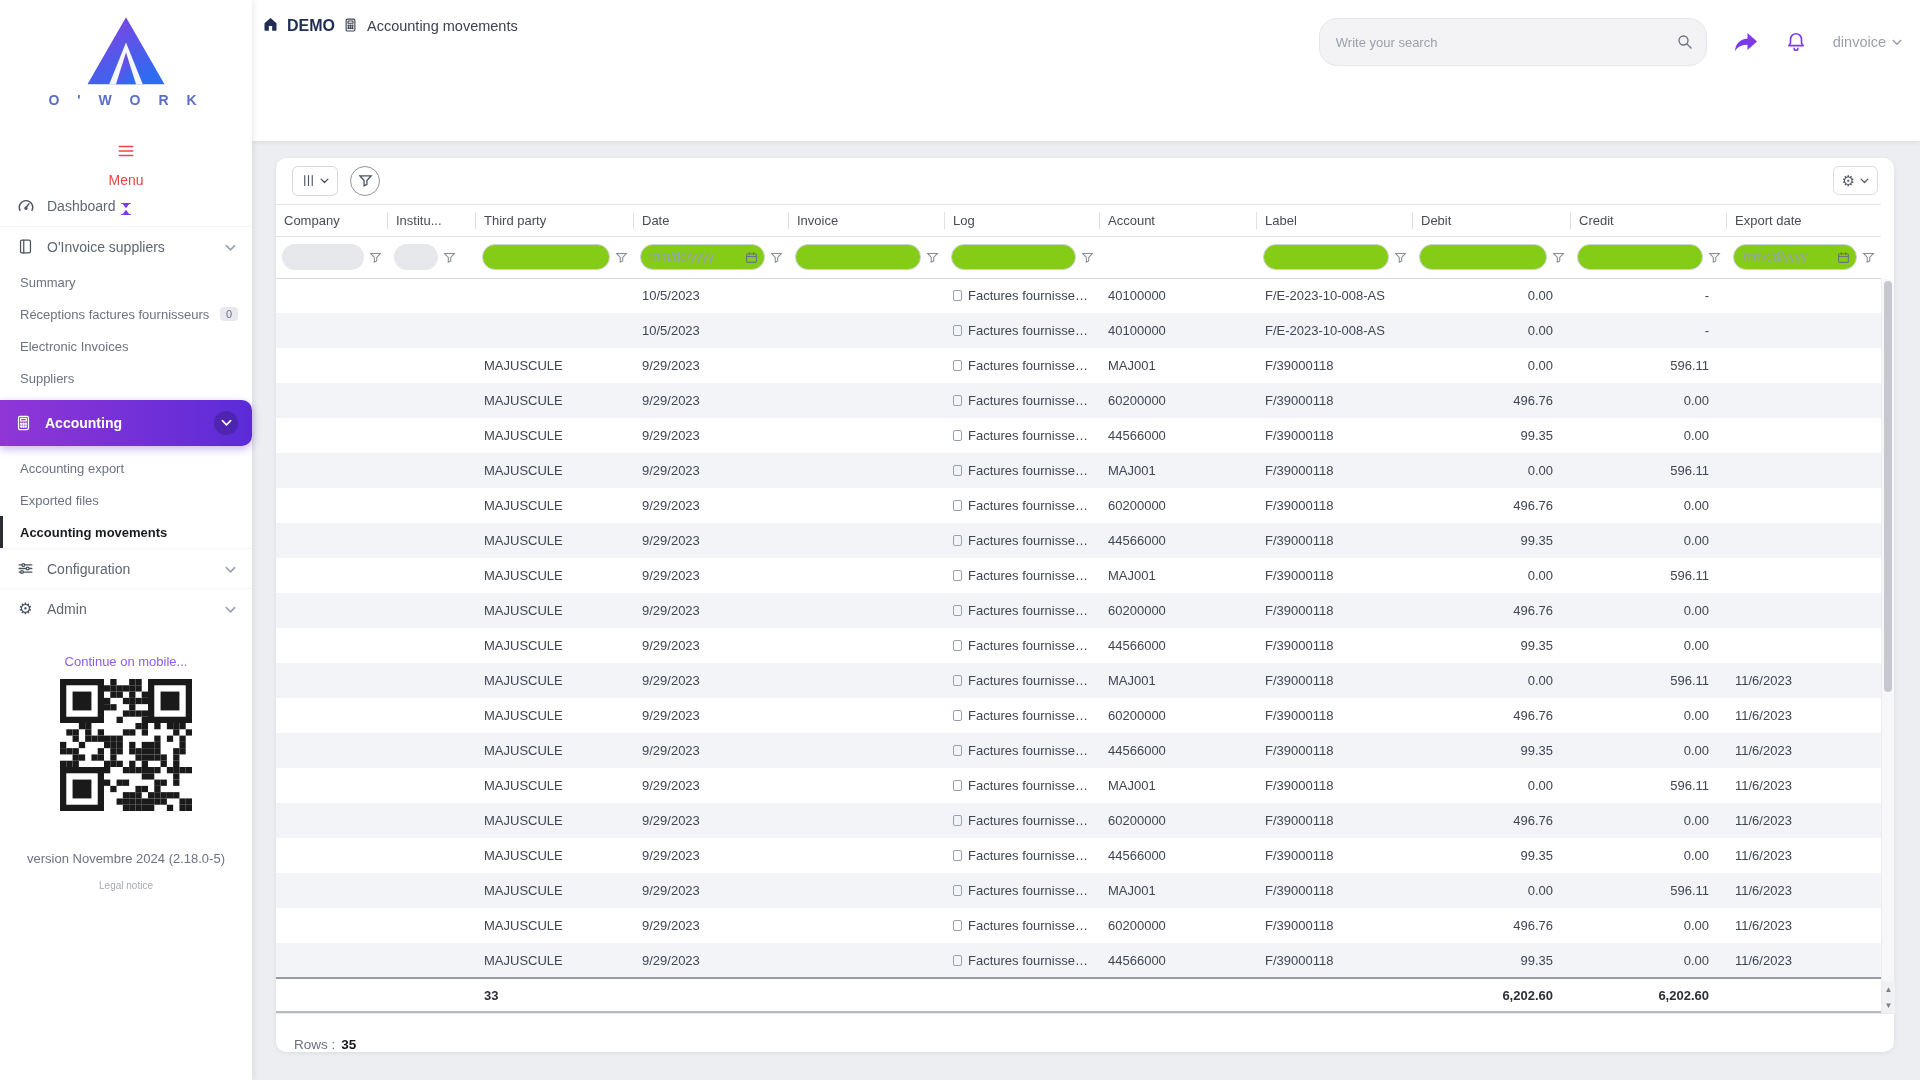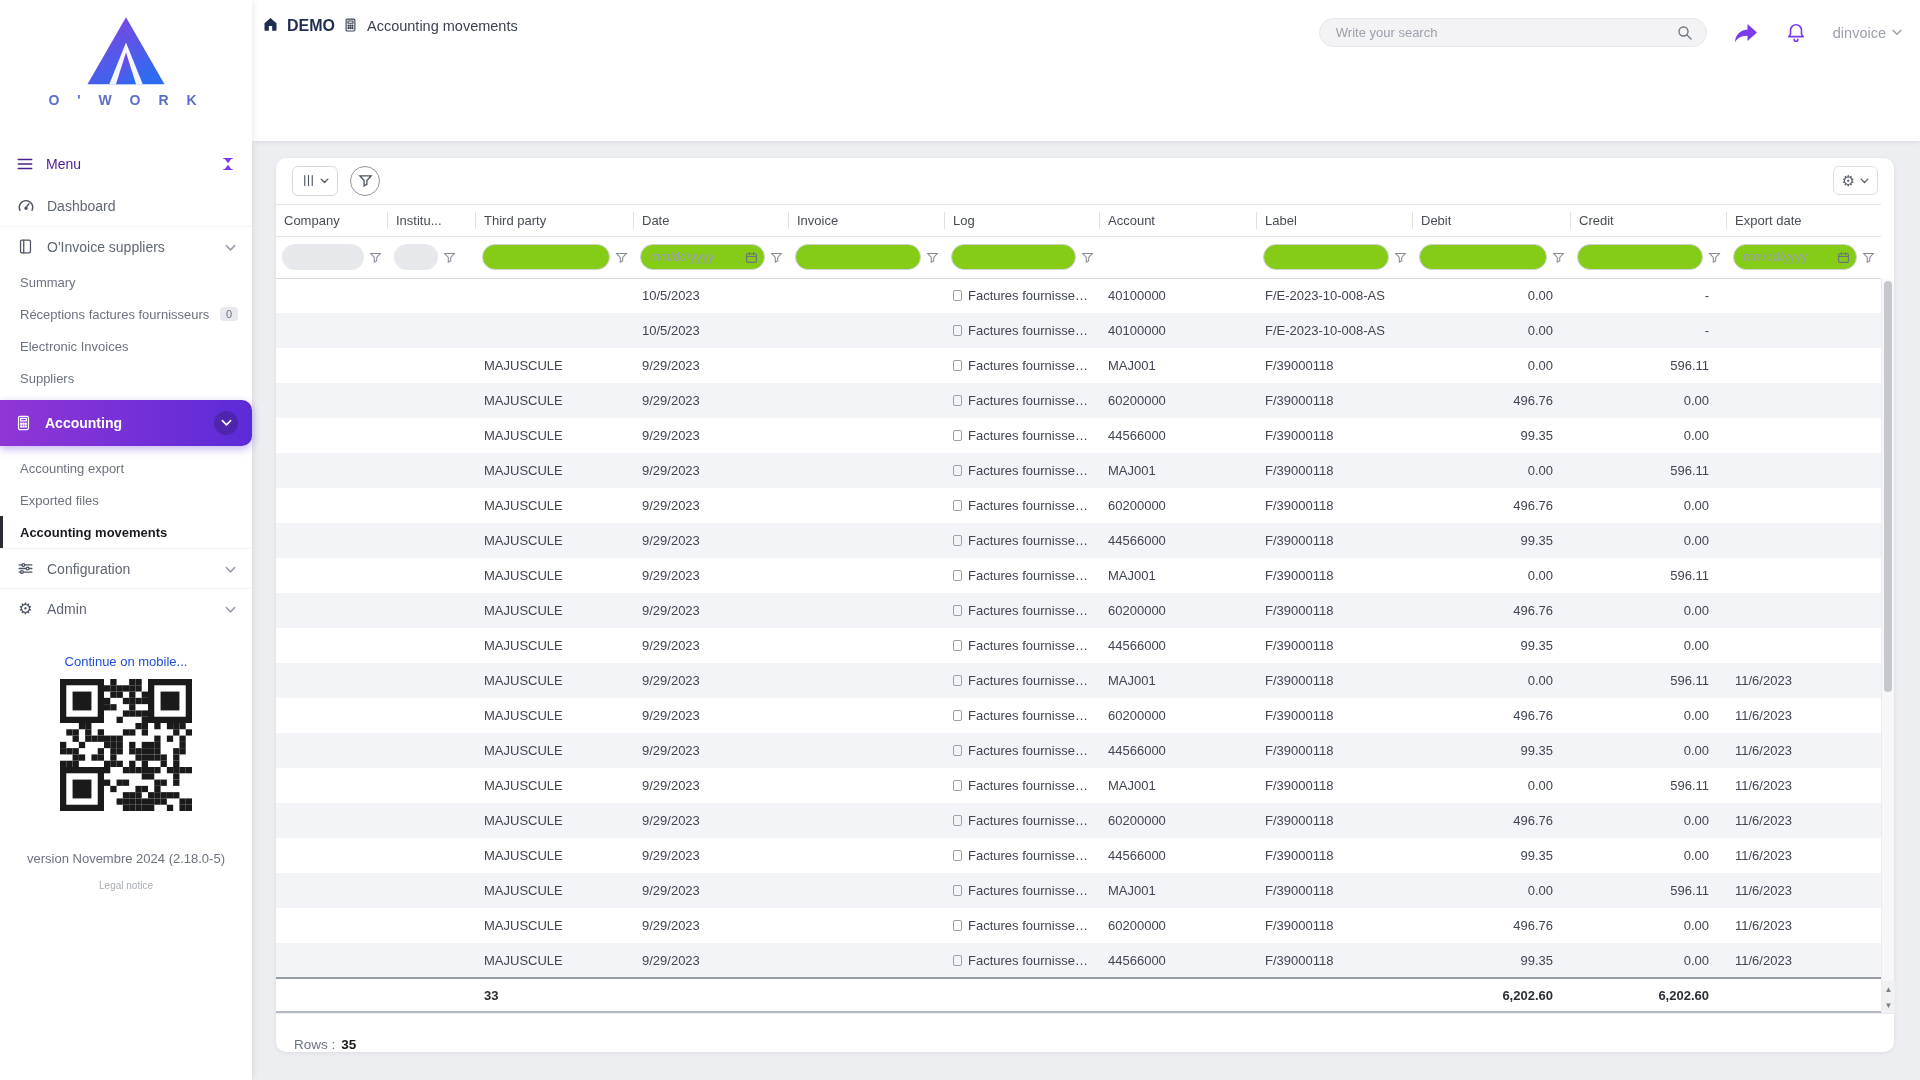--- a/index.html
+++ b/index.html
@@ -4,47 +4,47 @@
 <style>
   * { box-sizing: border-box; margin: 0; padding: 0; }
   html,body { width:1920px; height:1080px; overflow:hidden; }
   body { font-family:"Liberation Sans", sans-serif; background:#eceef2; color:#3f4450; display:flex; }
 
   
   .sidebar { width:252px; min-width:252px; height:1080px; background:#fff; box-shadow:2px 0 6px rgba(0,0,0,.07); position:relative; z-index:30; display:flex; flex-direction:column; }
   .logo-wrap { padding:14px 0 6px; text-align:center; }
   .logo-wrap svg { display:block; margin:0 auto; }
   .logo-text { margin-top:6px; font-size:14px; letter-spacing:7px; color:#5b6fc9; font-weight:bold; }
-  .menu-head { display:flex; align-items:center; gap:12px; padding:0 16px; height:44px; margin-top:28px; color:#4c1d95; }
+  .menu-head { display:flex; align-items:center; gap:12px; padding:0 16px; height:44px; margin-top:28px; color:#ef4444;flex-direction:column; }
   .menu-head .label { flex:1; font-size:14px; }
   .nav-item { display:flex; align-items:center; gap:12px; padding:0 16px; height:40px; color:#5f6672; font-size:14px; border-top:1px solid #f3f4f6; cursor:pointer; }
   .nav-item .ico { width:19px; display:flex; justify-content:center; color:#4b5563; }
   .nav-item .label { flex:1; }
   .nav-item .chev { color:#9ca3af; }
   .sub-item { display:flex; align-items:center; height:32px; padding:0 14px 0 20px; font-size:13px; color:#6b7280; cursor:pointer; }
   .sub-item .label { flex:1; }
   .badge { background:#e8e9ee; color:#6b7280; font-size:11px; border-radius:4px; padding:1px 6px; }
   .nav-active { display:flex; align-items:center; gap:12px; padding:0 14px; height:46px; margin:6px 0; background:linear-gradient(90deg,#9036d6 0%, #5b2bd8 100%); color:#fff; font-size:14px; font-weight:bold; border-radius:0 10px 10px 0; box-shadow:0 3px 8px rgba(91,43,216,.35); cursor:pointer; }
   .nav-active .ico { width:19px; display:flex; justify-content:center; color:#fff; }
   .nav-active .label { flex:1; }
   .nav-active .chev-circle { width:24px; height:24px; border-radius:50%; background:rgba(0,0,0,.18); display:flex; align-items:center; justify-content:center; }
   .sub-item.active-sub { font-weight:bold; color:#191b20; border-left:3px solid #2a2c33; padding-left:17px; }
-  .mobile-hint { margin-top:26px; text-align:center; font-size:13px; color:#1d4ed8; }
+  .mobile-hint { margin-top:26px; text-align:center; font-size:13px; color:#8b5cf6; }
   .qr-box { margin:10px auto 0; width:132px; height:132px; background:#fff; }
   .version { margin-top:40px; text-align:center; font-size:13px; color:#6b7280; }
   .legal { margin-top:14px; text-align:center; font-size:10px; color:#a7abb3; cursor:pointer; }
 
   
   .main { flex:1; display:flex; flex-direction:column; min-width:0; }
   .topbar { height:141px; background:#fff; box-shadow:0 2px 4px rgba(0,0,0,.06); display:flex; align-items:flex-start; padding:16px 18px 0 10px; position:relative; z-index:20; }
   .title-block { display:flex; flex-direction:row; gap:8px; }
   .app-row { display:flex; align-items:center; gap:8px; color:#1f2d54; font-weight:bold; font-size:16px; cursor:pointer; }
   .page-row { display:flex; align-items:center; gap:9px; color:#3b4250; font-size:14.5px; }
   .topbar-right { margin-left:auto; display:flex; align-items:center; gap:26px; padding-top:2px; }
-  .search-pill { width:388px; height:29px; background:#f3f3f6; border:1px solid #e6e7ea; border-radius:18px; display:flex; align-items:center; padding:0 12px 0 16px; }
+  .search-pill { width:388px; height:48px; background:#f3f3f6; border:1px solid #e6e7ea; border-radius:18px; display:flex; align-items:center; padding:0 12px 0 16px; }
   .search-pill input { flex:1; border:none; outline:none; background:transparent; font-size:13px; color:#374151; font-family:"Liberation Sans",sans-serif; }
   .search-pill input::placeholder { color:#9aa0aa; }
   .icon-btn { background:none; border:none; cursor:pointer; display:flex; align-items:center; }
   .user-menu { display:flex; align-items:center; gap:6px; color:#9aa0aa; font-size:14.5px; cursor:pointer; }
 
   .content { flex:1; padding:17px 26px 0 24px; }
   .card { background:#fff; border-radius:10px; box-shadow:0 1px 4px rgba(0,0,0,.08); height:894px; position:relative; display:flex; flex-direction:column; }
 
   .card-toolbar { height:46px; display:flex; align-items:center; padding:0 16px; gap:12px; }
   .cols-btn { height:30px; padding:0 8px; background:#fff; border:1px solid #d7d8dd; border-radius:6px; display:flex; align-items:center; gap:4px; cursor:pointer; color:#4b5563; }

